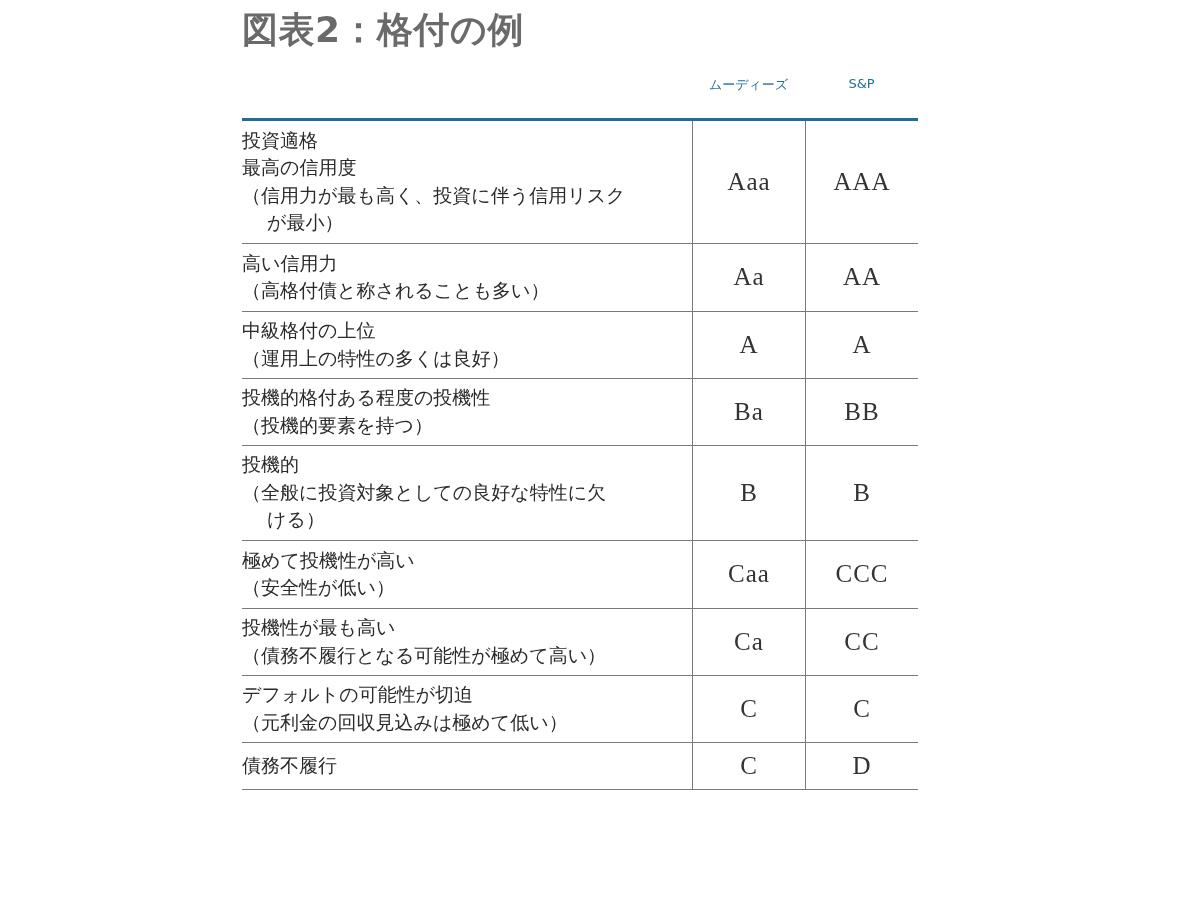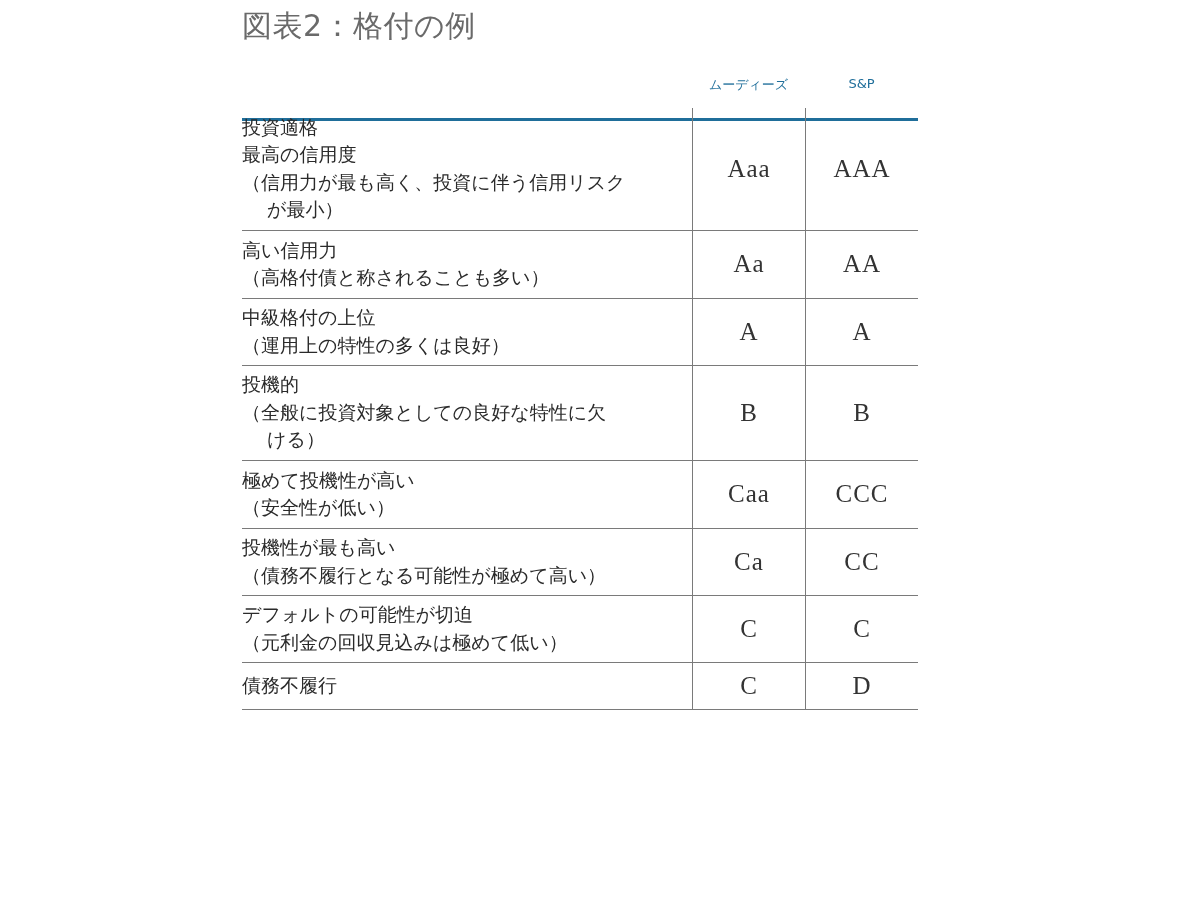--- a/index.html
+++ b/index.html
@@ -1,23 +1,23 @@
 <!DOCTYPE html>
 <html><head>
 <meta charset="utf-8">
 <style>
   html, body { margin:0; padding:0; background:#ffffff; }
   body { width:1200px; height:906px; position:relative; overflow:hidden;
          font-family:"DejaVu Serif","Liberation Serif",serif; color:#2a2a2a; }
-  .title { position:absolute; left:242px; top:6px; font-size:30px; color:#6a6a6a;
-           letter-spacing:0.5px; font-family:"DejaVu Sans","Liberation Sans",sans-serif; font-weight:normal; }
+  .title { position:absolute; left:242px; top:6px; font-size:36px; color:#6a6a6a;
+           letter-spacing:0.5px; font-family:"DejaVu Sans","Liberation Sans",sans-serif; font-weight:bold; }
   .col-head { position:absolute; top:76px; font-size:13px; color:#1f6e9a;
               font-family:"DejaVu Sans","Liberation Sans",sans-serif; text-align:center; }
   .rule { position:absolute; left:242px; top:118px; width:676px; height:3px; background:#1f6e9a; }
-  table { position:absolute; left:242px; top:108px; width:676px; border-collapse:collapse; table-layout:fixed; }
+  table { position:absolute; left:242px; top:121px; width:676px; border-collapse:collapse; table-layout:fixed; }
   td { border-bottom:1px solid #7a7a7a; padding:0; vertical-align:middle;
        font-size:19px; line-height:27.5px; }
   td.desc { width:450px; padding:4px 0 4px 0; font-family:"DejaVu Sans","Liberation Sans",sans-serif; color:#2a2a2a; }
   td.rate { text-align:center; border-left:1px solid #7a7a7a; font-family:"Liberation Serif","DejaVu Serif",serif;
             font-size:25px; color:#333; letter-spacing:1px; }
   td.m { width:112px; }
   td.s { width:112px; }
   .line { display:block; white-space:nowrap; }
   .indent { padding-left:25px; }
 </style>
@@ -52,20 +52,28 @@
         <td class="rate s">AA</td>
       </tr>
       <tr style="height: 67px;">
         <td class="desc">
           <span class="line">中級格付の上位</span>
           <span class="line">（運用上の特性の多くは良好）</span>
         </td>
         <td class="rate m">A</td>
         <td class="rate s">A</td>
       </tr>
+      <tr style="height: 67px;">
+        <td class="desc">
+          <span class="line">投機的格付ある程度の投機性</span>
+          <span class="line">（投機的要素を持つ）</span>
+        </td>
+        <td class="rate m">Ba</td>
+        <td class="rate s">BB</td>
+      </tr>
       <tr style="height: 95px;">
         <td class="desc">
           <span class="line">投機的</span>
           <span class="line">（全般に投資対象としての良好な特性に欠</span>
           <span class="line indent">ける）</span>
         </td>
         <td class="rate m">B</td>
         <td class="rate s">B</td>
       </tr>
       <tr style="height: 68px; margin-left: 21px;">

